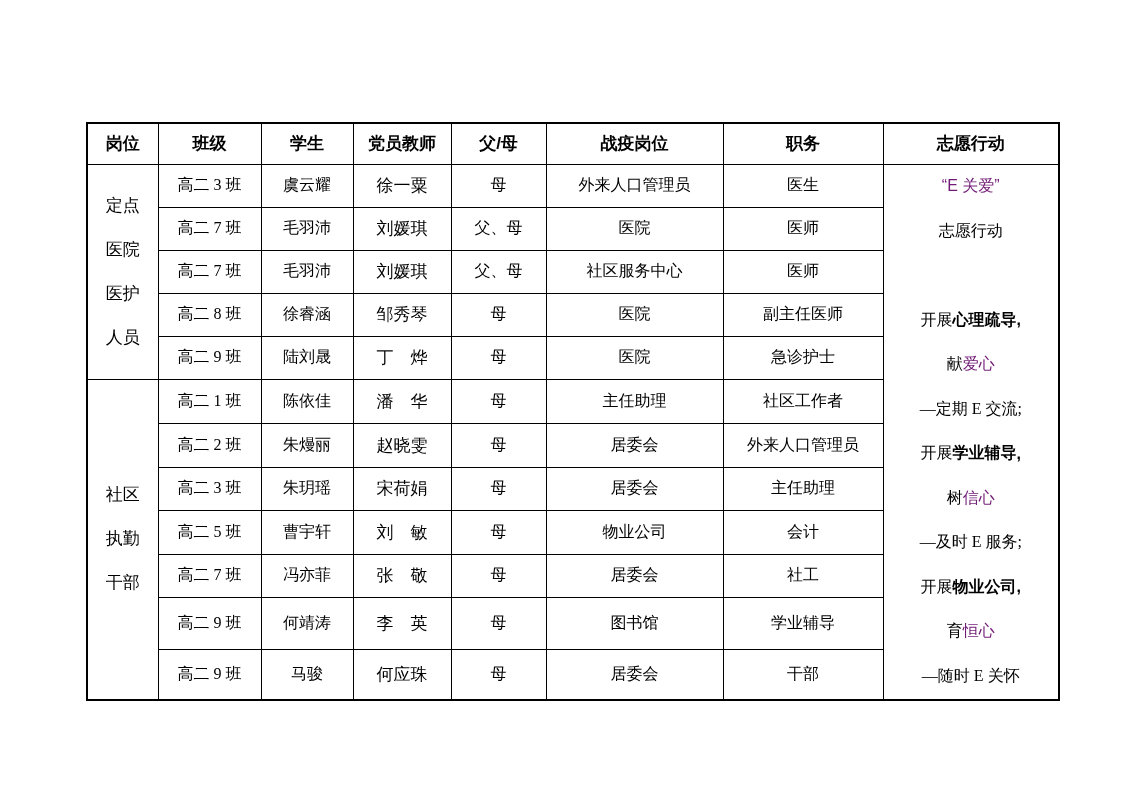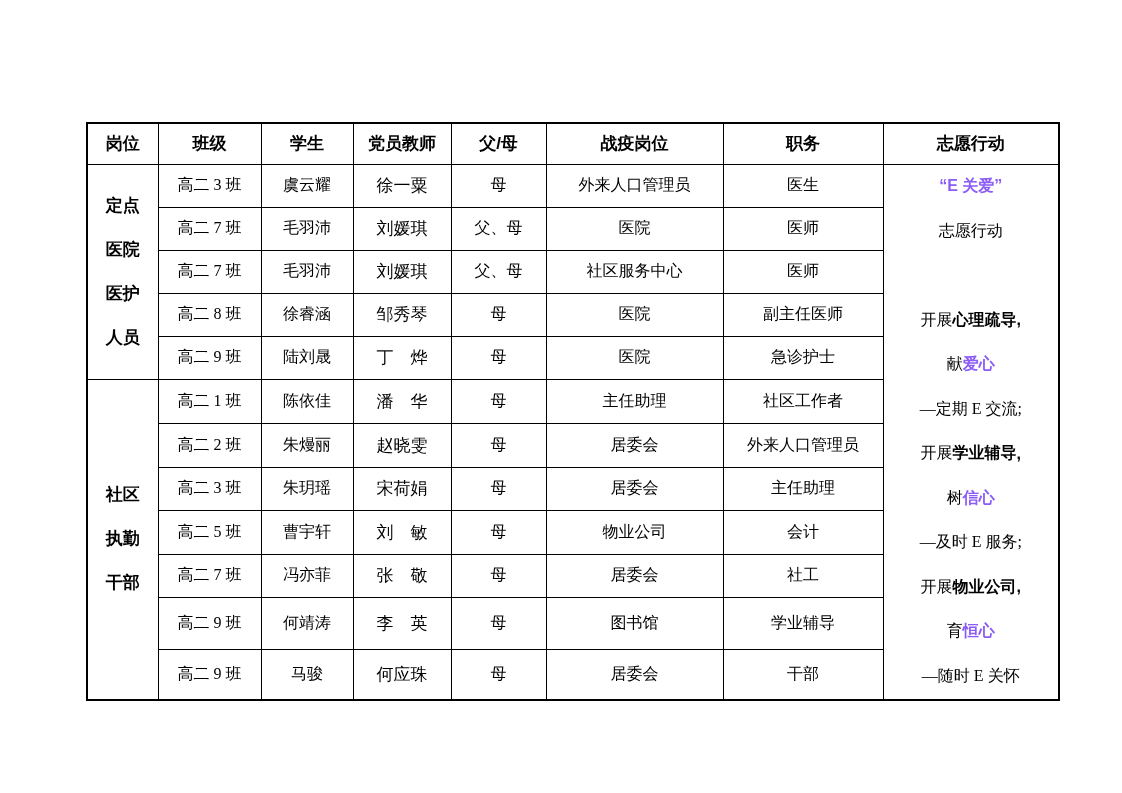--- a/index.html
+++ b/index.html
@@ -20,28 +20,28 @@
   th{font-family:"Liberation Sans", sans-serif;font-weight:bold;font-size:17px;}
   tbody tr{height:43px;}
   tbody tr.g1.r0{height:44px;}
   tbody tr.g1.r1{height:44px;}
   tbody tr.g1.r3{height:44px;}
   tbody tr.g1.r5{height:52px;}
   tbody tr.g1.r6{height:51px;}
   td{font-size:16px;}
   td.cell-teacher{font-family:"Liberation Sans", sans-serif;font-weight:normal;font-size:17px;}
   td.group-cell div{
-    font-family:"Liberation Sans", sans-serif;font-weight:bold;font-size:17px;line-height:44px;
+    font-family:"Liberation Sans", sans-serif;font-weight:normal;font-size:17px;line-height:44px;
   }
   td.va-cell{vertical-align:top;}
   .va-wrap{height:534px;display:flex;flex-direction:column;}
   .va-line{flex:1;display:flex;align-items:center;justify-content:center;font-size:16px;white-space:nowrap;}
   .seg-normal{font-family:"Liberation Serif", serif;}
   .seg-bold{font-family:"Liberation Sans", sans-serif;font-weight:bold;text-align:right;}
-  .seg-red-bold{font-family:"Liberation Sans", sans-serif;font-weight:bold;color:#8b5cf6;text-align:center;}
+  .seg-red-bold{font-family:"Liberation Sans", sans-serif;font-weight:normal;color:#701a75;text-align:center;}
 </style>
 </head>
 <body>
 
 <div class="page">
 
   <div class="table-wrap">
     <table>
       <colgroup>
         <col style="width:71px">

